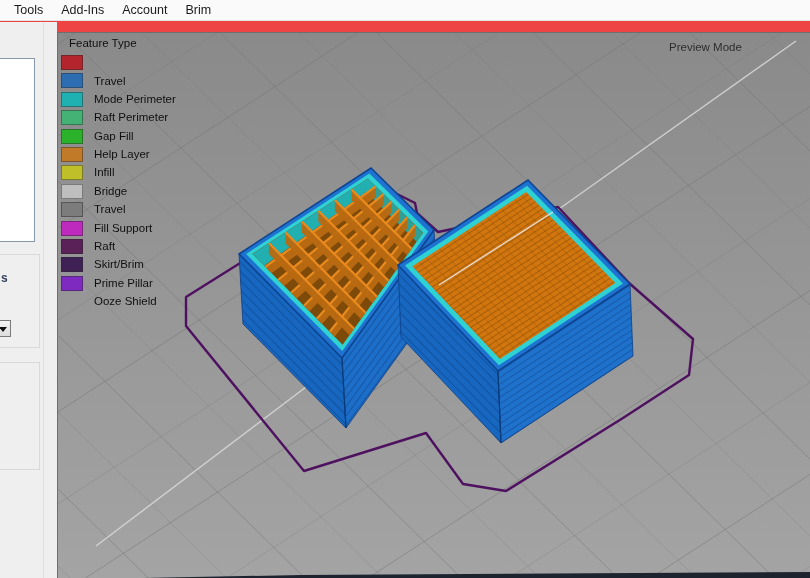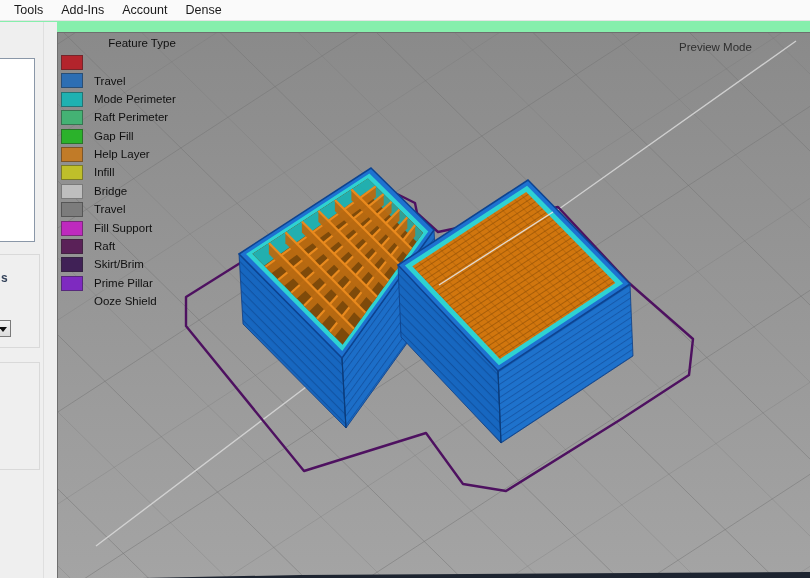--- a/index.html
+++ b/index.html
@@ -1,18 +1,18 @@
 <!DOCTYPE html>
 <html><head>
 <meta charset="utf-8">
 <style>
   * { margin:0; padding:0; box-sizing:border-box; }
   html,body { width:810px; height:578px; overflow:hidden;
     font-family:"Liberation Sans", sans-serif; background:#EFEFEF; }
-  .app { position:relative; width:810px; height:578px; background:#86efac;text-align:right; }
+  .app { position:relative; width:810px; height:578px; background:#ef4444; }
 
   
   .menubar { position:absolute; left:0; top:0; width:810px; height:21px;
     background:#FAFAFA; border-bottom:1px solid #E4E4E4;
     display:flex; align-items:center; }
   .menu-item { font-size:12.5px; color:#1A1A1A; padding:2px 9px; cursor:default; }
   .menu-item:first-child { margin-left:5px; }
 
   
   .sidebar { position:absolute; left:0; top:22px; width:57px; height:556px;
@@ -40,32 +40,32 @@
 
   
   .legend { position:absolute; left:3px; top:4px; z-index:5; }
   .legend-title { font-size:11.5px; color:#101010; margin-left:8px; margin-bottom:6px; }
   .legend-row { display:flex; align-items:center; height:15px; margin-bottom:3.4px; }
   .legend-swatch { width:22px; height:15px; border:1px solid rgba(40,40,40,.45);
     flex:0 0 22px; }
   .legend-label { font-size:11.5px; color:#101010; margin-left:11px; white-space:nowrap;margin-top:36px; }
 
   .preview-mode { position:absolute; left:611px; top:8px; z-index:5;
-    font-size:11.5px; color:#2E2E2E;margin-left:10px; }
+    font-size:11.5px; color:#2E2E2E; }
 </style>
 </head>
 <body>
 
 <div class="app">
 
   <div class="menubar">
       <div class="menu-item">Tools</div>
       <div class="menu-item">Add-Ins</div>
       <div class="menu-item">Account</div>
-      <div class="menu-item">Dense</div>
+      <div class="menu-item">Brim</div>
     </div>
 
   <div class="sidebar">
     <div class="listbox"></div>
     <div class="groupbox gb1"></div>
     <span class="partial-label">s</span>
     <div class="combo-frag">
       <span class="combo-arrow"></span>
     </div>
     <div class="groupbox gb2"></div>

